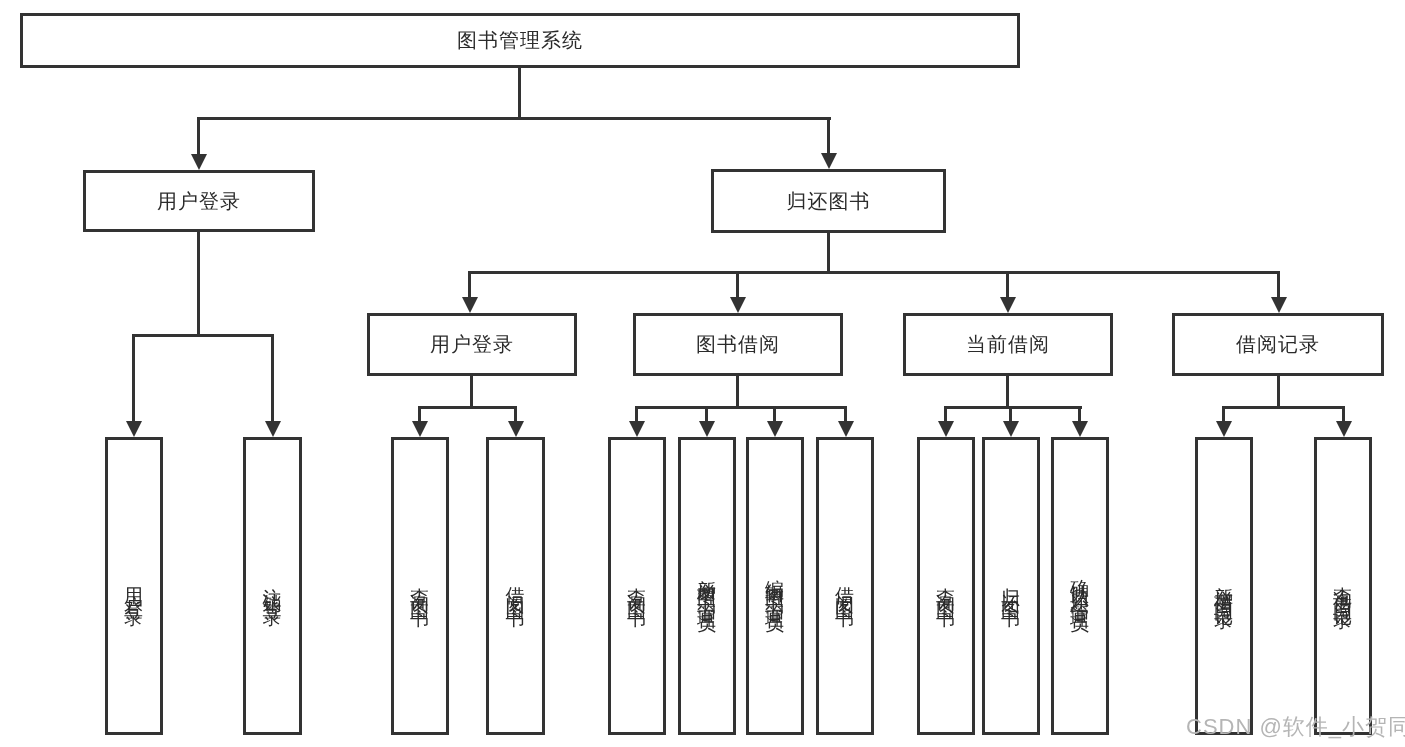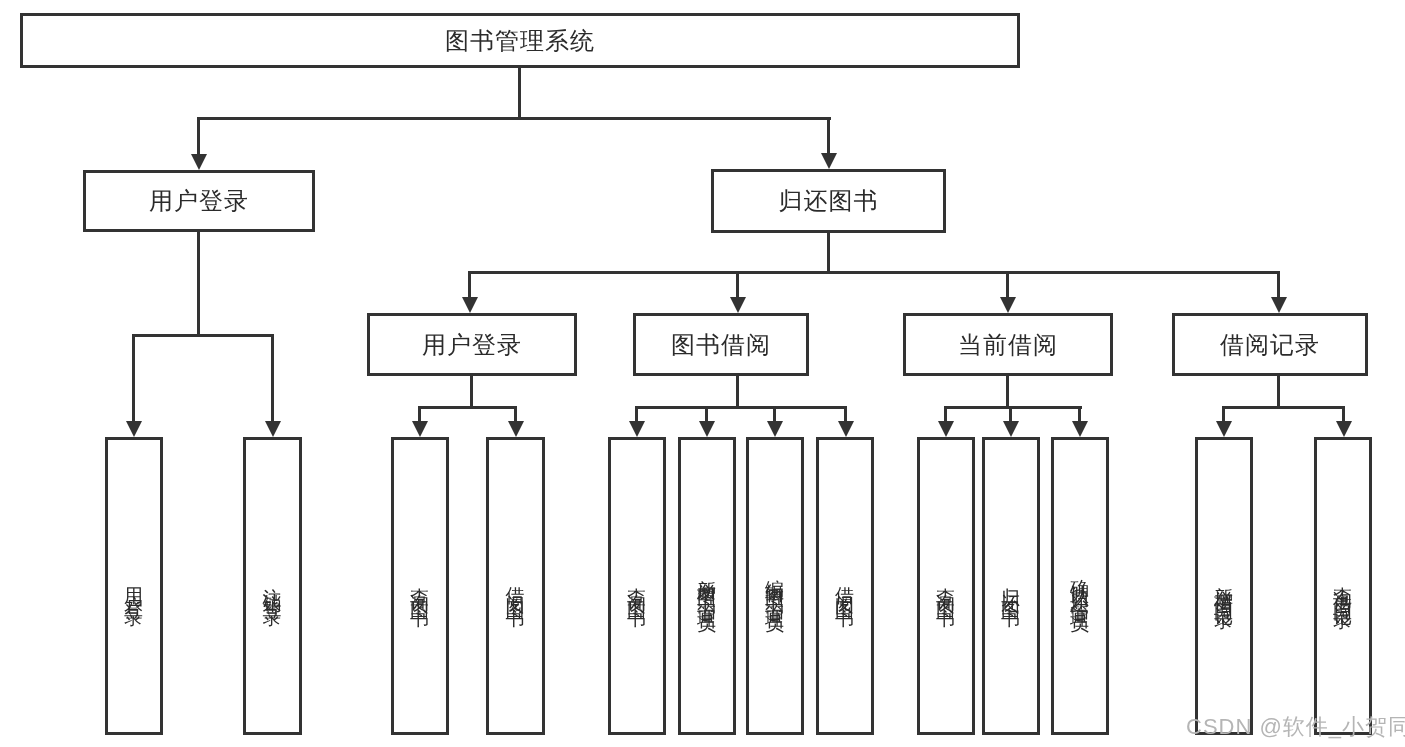--- a/index.html
+++ b/index.html
@@ -17,21 +17,21 @@
   }
   .box {
     position: absolute;
     box-sizing: border-box;
     border: 3px solid #333333;
     background: #ffffff;
     display: flex;
     align-items: center;
     justify-content: center;
     color: #2b2b2b;
-    font-size: 24px;
+    font-size: 20px;
     letter-spacing: 1px;
     white-space: nowrap;
   }
   .vbox {
     writing-mode: vertical-rl;
     text-orientation: mixed;
     font-size: 19px;
     letter-spacing: 7px;
     line-height: 1;
     white-space: normal;
@@ -91,23 +91,23 @@
   <div class="line" style="left:468px; top:271px; width:3px; height:28px;"></div>
   <div class="arrowhead" style="left:462px; top:297px;"></div>
   <div class="line" style="left:736px; top:271px; width:3px; height:28px;"></div>
   <div class="arrowhead" style="left:730px; top:297px;"></div>
   <div class="line" style="left:1006px; top:271px; width:3px; height:28px;"></div>
   <div class="arrowhead" style="left:1000px; top:297px;"></div>
   <div class="line" style="left:1277px; top:271px; width:3px; height:28px;"></div>
   <div class="arrowhead" style="left:1271px; top:297px;"></div>
 
   <div class="box" style="left:367px; top:313px; width:210px; height:63px;">用户登录</div>
-  <div class="box" style="left:633px; top:313px; width:176px; height:63px;">图书借阅</div>
+  <div class="box" style="left:633px; top:313px; width:210px; height:63px;">图书借阅</div>
   <div class="box" style="left:903px; top:313px; width:210px; height:63px;">当前借阅</div>
-  <div class="box" style="left:1172px; top:313px; width:196px; height:63px;">借阅记录</div>
+  <div class="box" style="left:1172px; top:313px; width:212px; height:63px;">借阅记录</div>
 
   <div class="line" style="left:470px; top:376px; width:3px; height:33px;"></div>
   <div class="line" style="left:418px; top:406px; width:99px; height:3px;"></div>
   <div class="line" style="left:418px; top:406px; width:3px; height:18px;"></div>
   <div class="arrowhead" style="left:412px; top:421px;"></div>
   <div class="line" style="left:514px; top:406px; width:3px; height:18px;"></div>
   <div class="arrowhead" style="left:508px; top:421px;"></div>
 
   <div class="line" style="left:736px; top:376px; width:3px; height:33px;"></div>
   <div class="line" style="left:635px; top:406px; width:212px; height:3px;"></div>

